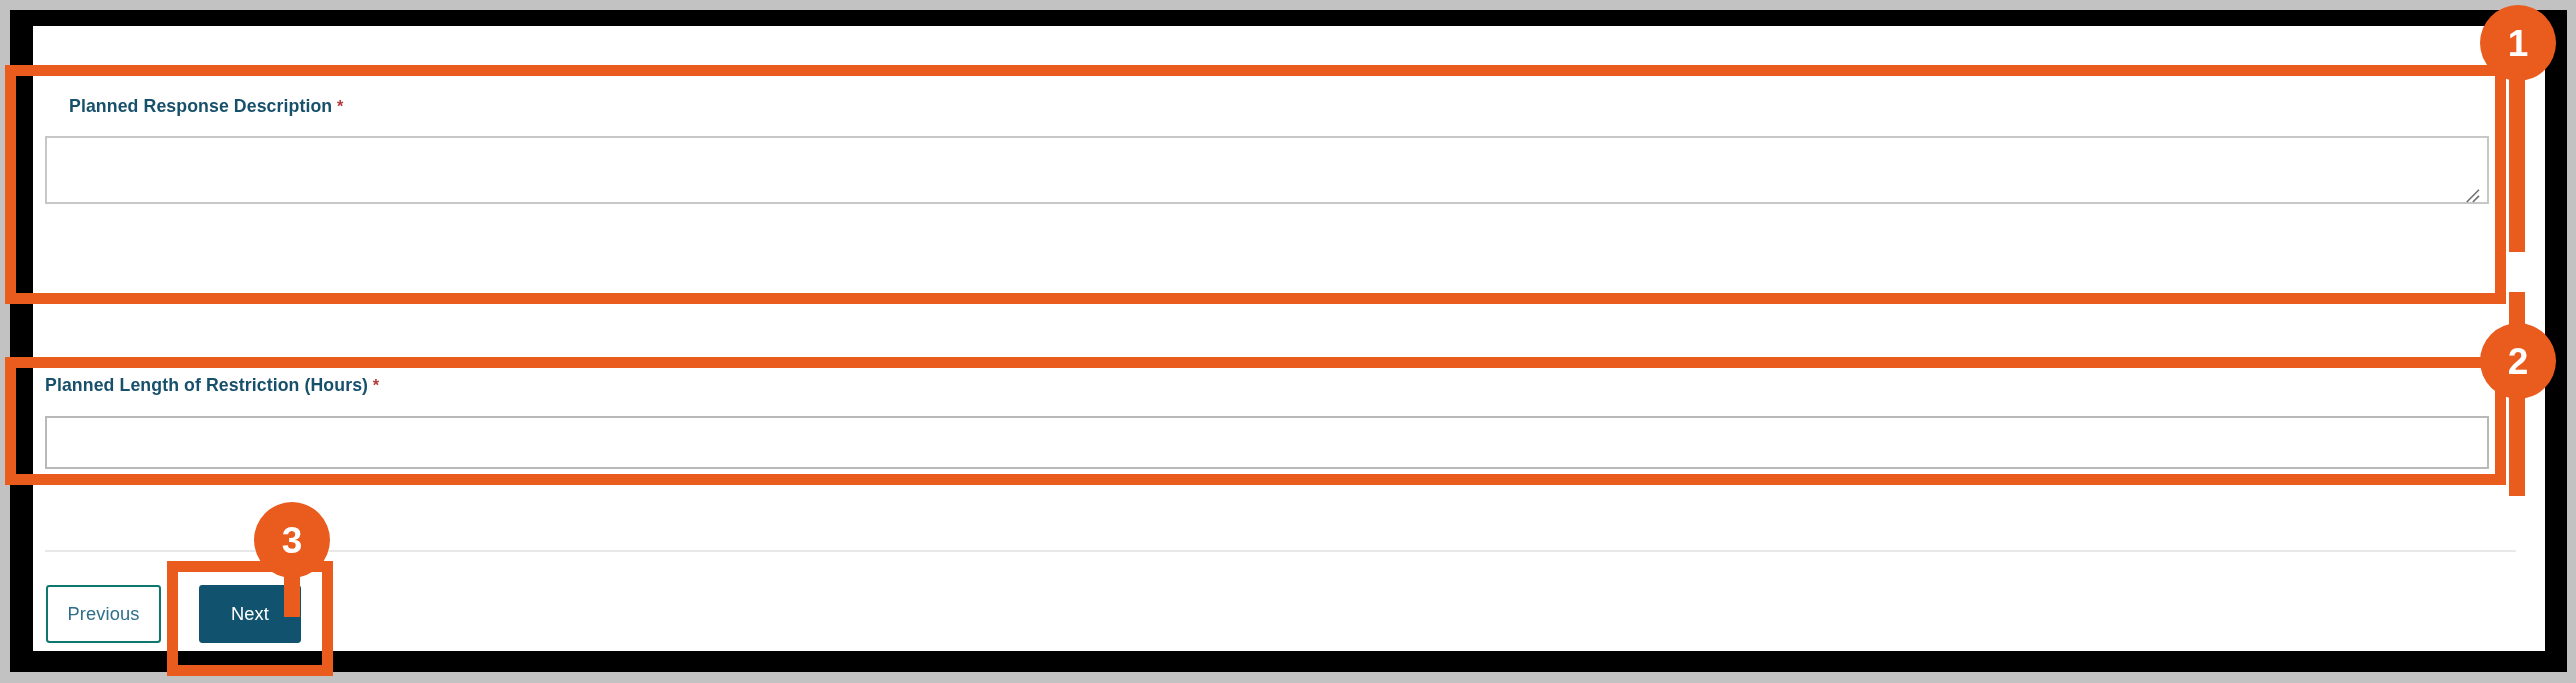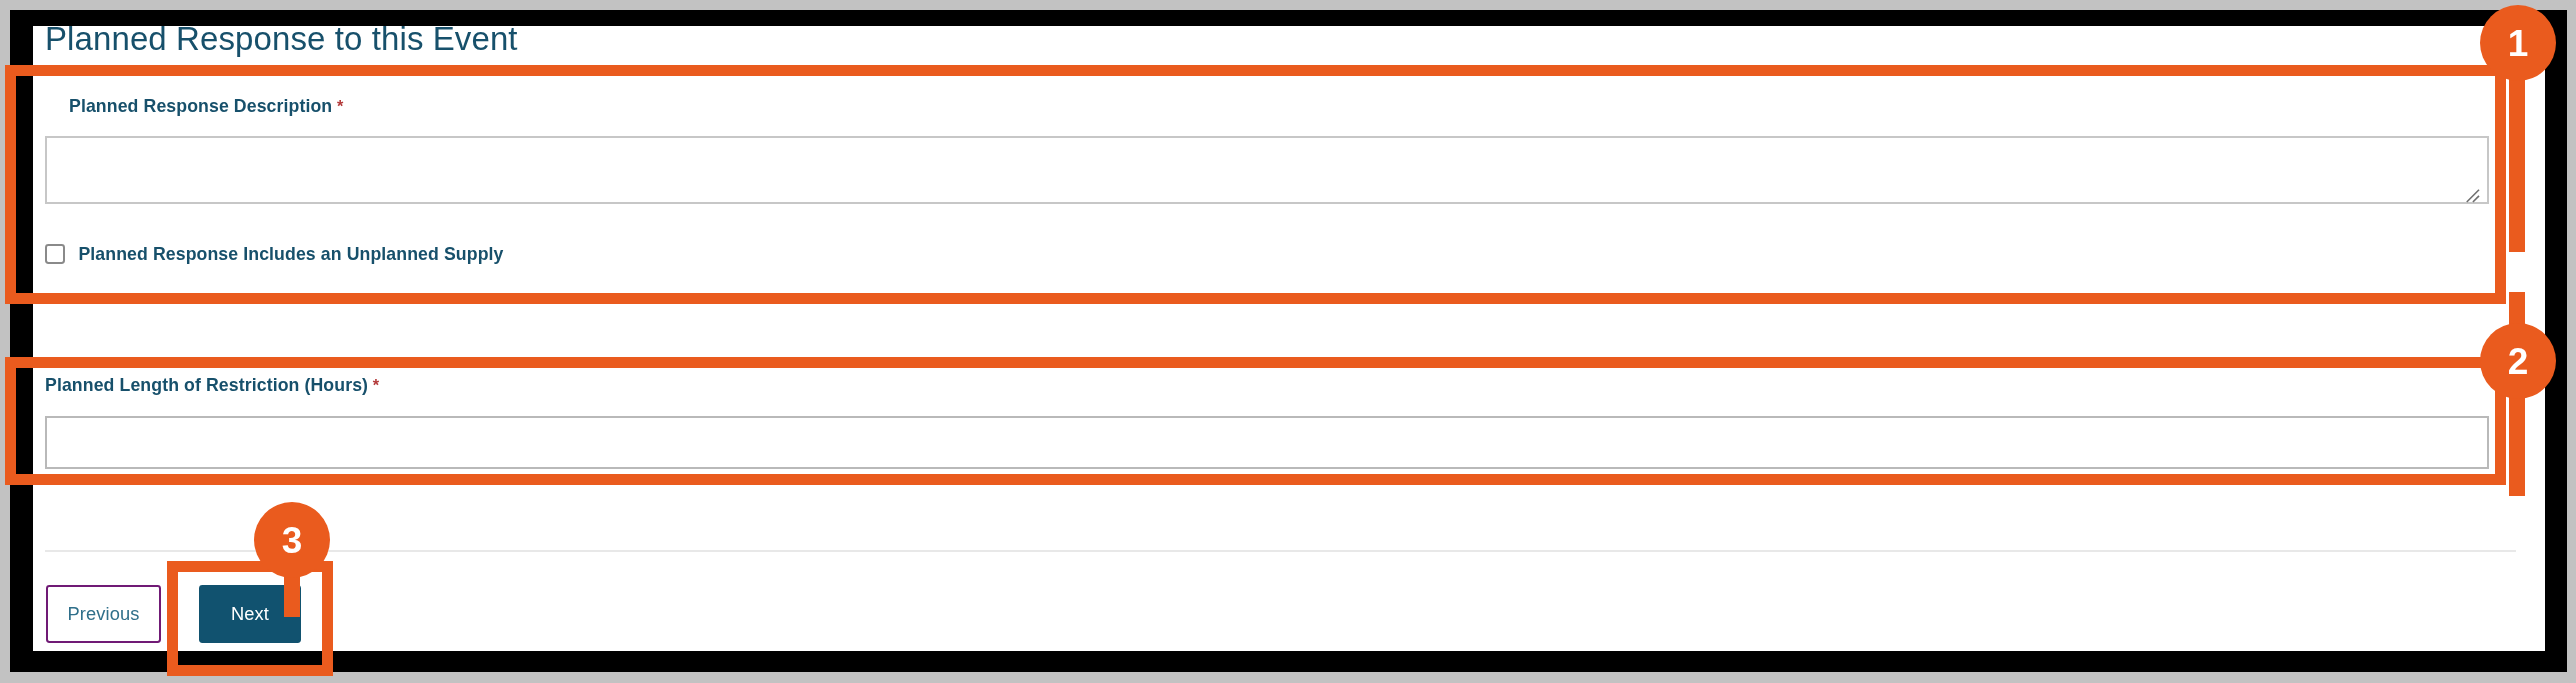--- a/index.html
+++ b/index.html
@@ -141,21 +141,21 @@
     align-items: center;
     justify-content: center;
     font-size: 18.3px;
     font-weight: 400;
     border-radius: 3.4px;
     letter-spacing: 0.1px;
     cursor: pointer;
   }
   .btn-secondary {
     background: #ffffff;
-    border: 2px solid #701a75;
+    border: 2px solid #0f766e;
     color: #2f6f8a;
   }
   .btn-primary {
     background: #11526f;
     border: 2px solid #11526f;
     color: #ffffff;
   }
 
   
   .anno-layer {
@@ -194,36 +194,31 @@
 </head>
 <body>
 
 <div id="screen">
 
   <div class="black-frame"></div>
   <div class="page-surface"></div>
 
   <div class="form-body">
 
-    <div class="card-title">Planned Response to this Event</div>
 
     <div class="field-label" style="left:45px; top:96px;margin-left:24px;">
       <span>Planned Response Description</span><span class="req-star">*</span>
     </div>
 
     <textarea class="text-area" style="left: 45px; top: 136px; width: 2444px; height: 68px; resize: none;" placeholder=""></textarea>
     <svg class="resize-grip" style="left:2462px; top:185px;" viewBox="0 0 26 26">
       <line x1="25" y1="7" x2="7" y2="25" stroke="#6f6f6f" stroke-width="2.4"></line>
       <line x1="25" y1="16" x2="16" y2="25" stroke="#6f6f6f" stroke-width="2.4"></line>
     </svg>
 
-    <div class="checkbox-row" style="left:45px; top:244px;">
-      <span class="checkbox-box"></span>
-      <span class="checkbox-label">Planned Response Includes an Unplanned Supply</span>
-    </div>
 
     <div class="field-label" style="left:45px; top:375px;text-align:center;">
       <span>Planned Length of Restriction (Hours)</span><span class="req-star">*</span>
     </div>
 
     <input class="text-input" type="text" style="left: 45px; top: 416px; width: 2444px; height: 53px;" placeholder="">
 
     <div class="divider" style="left:45px; top:550px; width:2471px;"></div>
 
     <button class="btn btn-secondary" style="left:46px; top:585px; width:115px; height:58px;">Previous</button>

